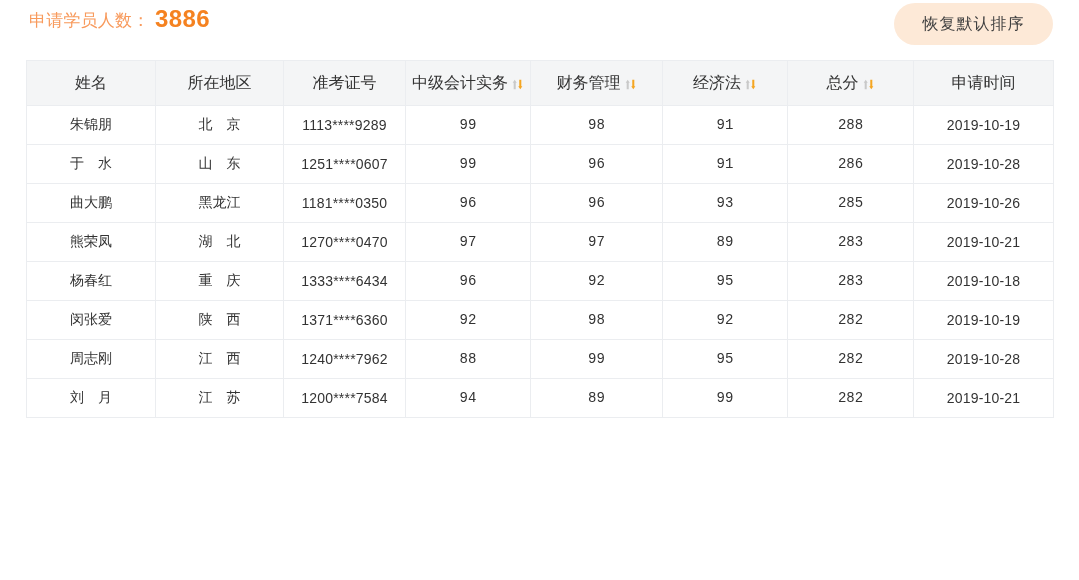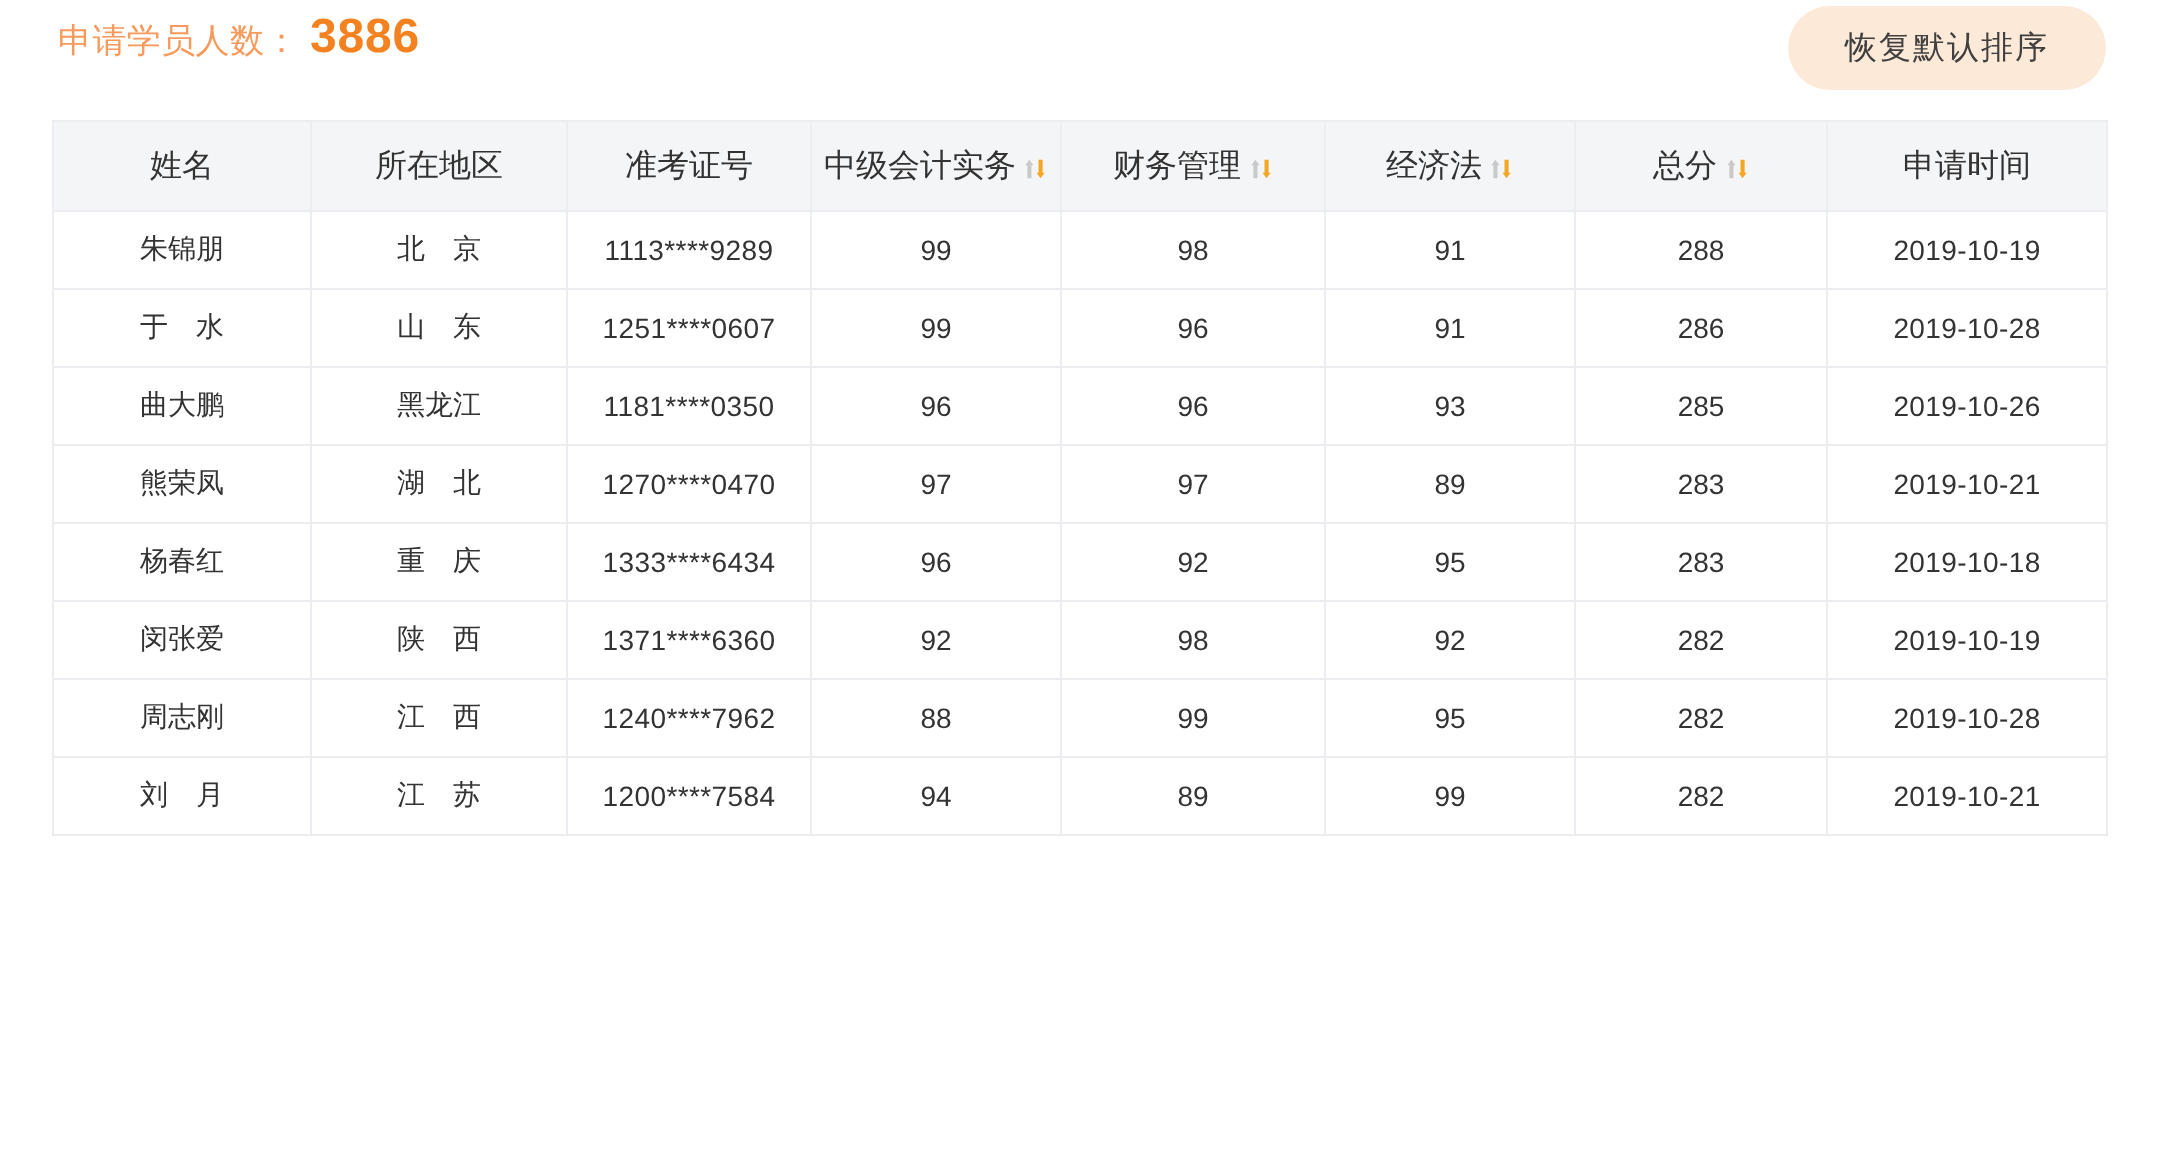--- a/index.html
+++ b/index.html
@@ -148,20 +148,21 @@
 
   .cell-ticket {
     font-size: 14px;
     letter-spacing: 0.2px;
     color: #333333;
   }
 
   .cell-score, .cell-total {
     font-size: 14px;
     color: #333333;
+    font-family: Liberation Mono, monospace;
   }
 
   .cell-date {
     font-size: 14px;
     color: #333333;
     letter-spacing: 0.2px;
   }
 </style>
 </head>
 <body>

